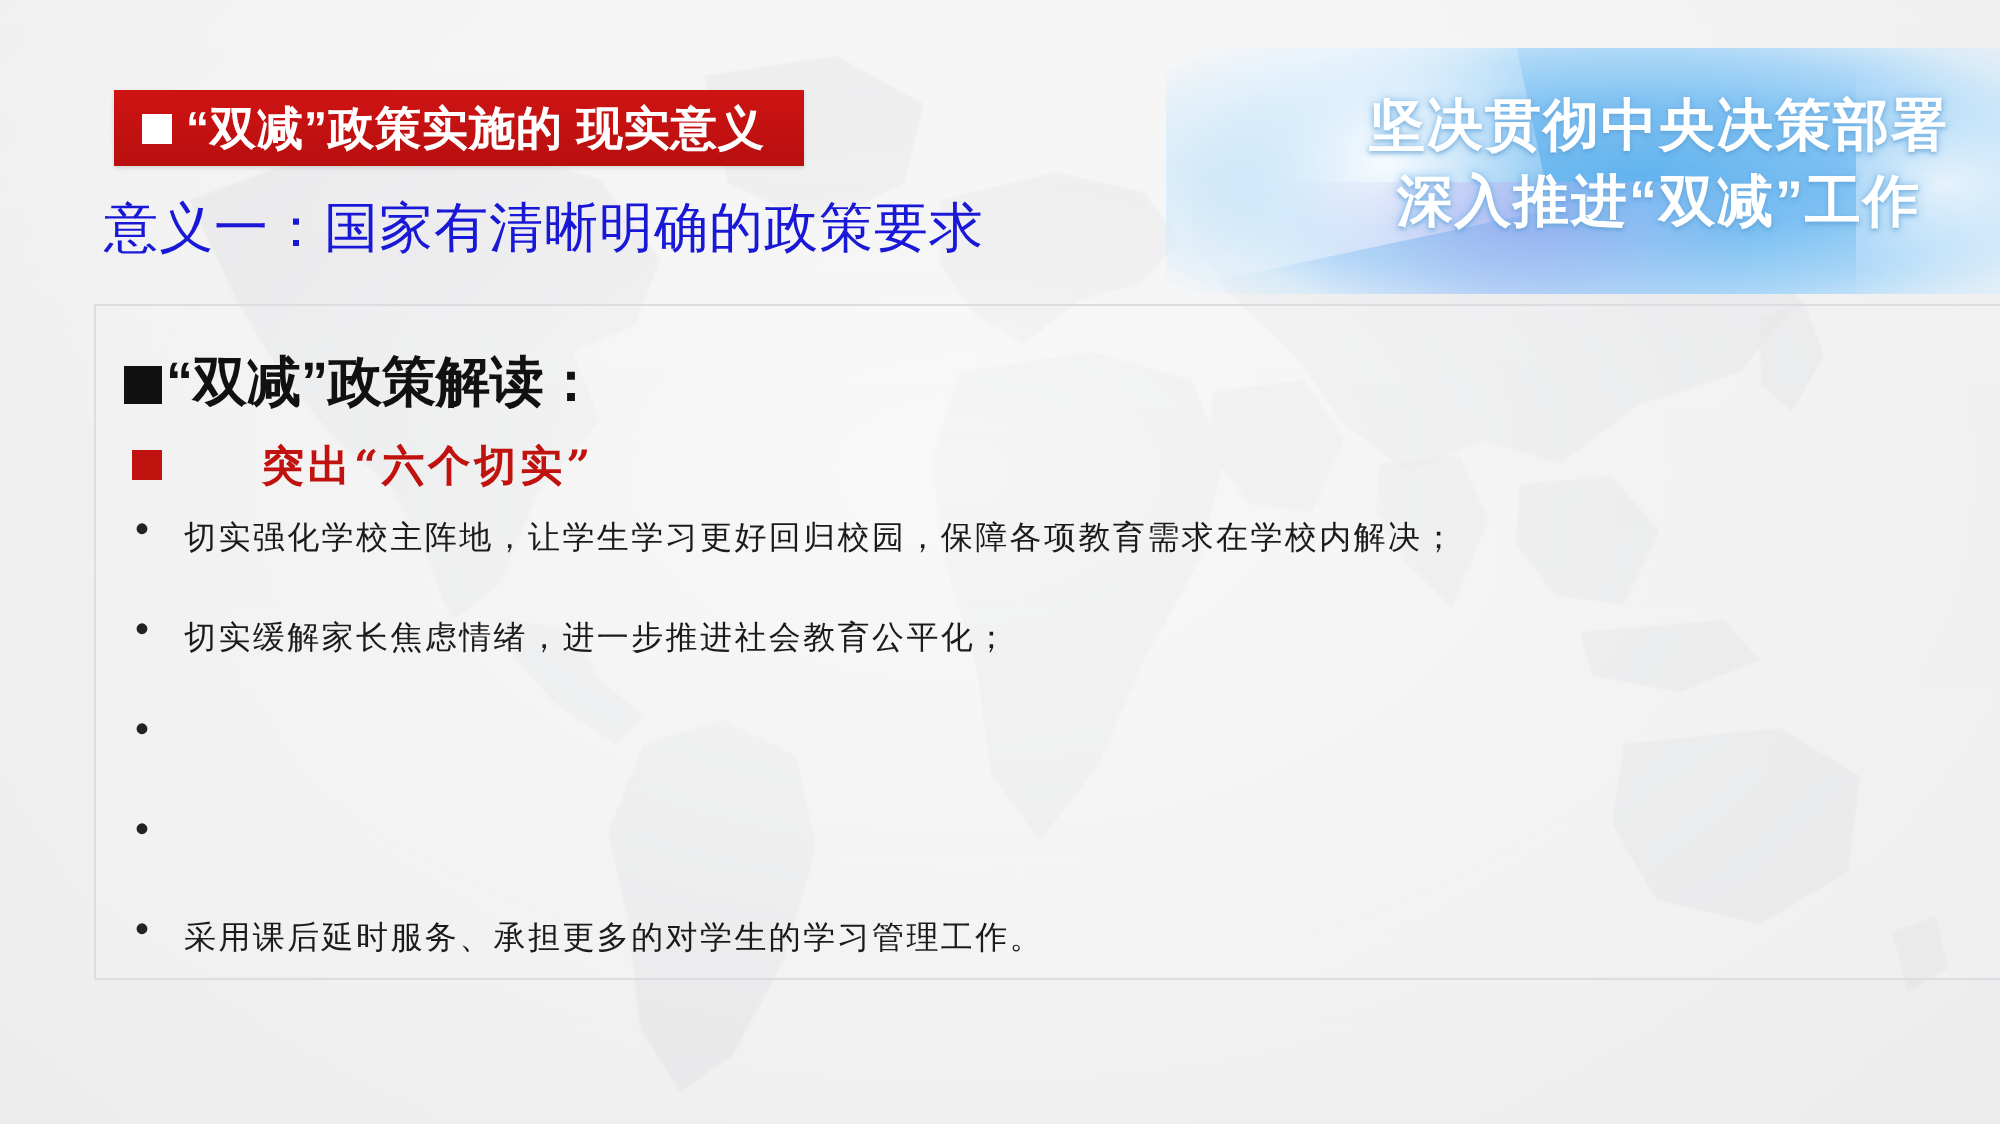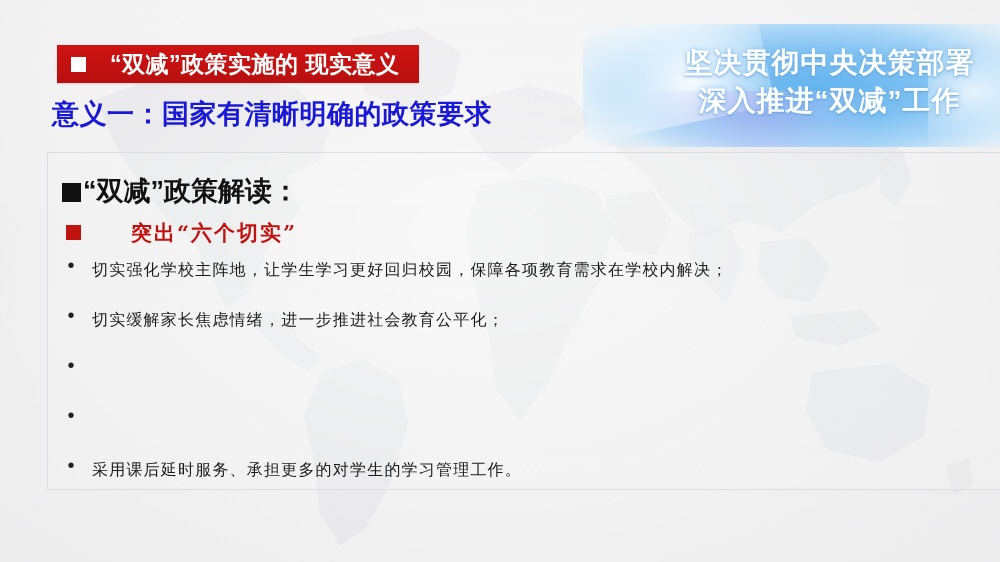--- a/index.html
+++ b/index.html
@@ -41,21 +41,21 @@
 
   
   .title-chip {
     position: absolute;
     left: 57px; top: 45px;
     height: 38px;
     padding: 0 18px 0 14px;
     background: linear-gradient(180deg,#cf1313 0%, #c21111 55%, #b80f0f 100%);
     display: flex;
     align-items: center;
-    gap: 24px;
+    gap: 7px;
     box-shadow: 0 1px 2px rgba(0,0,0,.12);
   }
   .chip-square {
     width: 15px; height: 15px;
     background: #ffffff;
     flex: none;
   }
   .chip-text {
     color: #ffffff;
     font-size: 23px;
@@ -65,21 +65,21 @@
     line-height: 1;
     padding-right: 2px;
   }
 
   
   .sub-heading {
     position: absolute;
     left: 52px; top: 98px;
     color: #1918d6;
     font-size: 27px;
-    font-weight: bold;
+    font-weight: normal;
     letter-spacing: .5px;
     white-space: nowrap;
     line-height: 1.2;
   }
 
   
   .banner {
     position: absolute;
     left: 583px; top: 24px;
     width: 503px; height: 123px;

